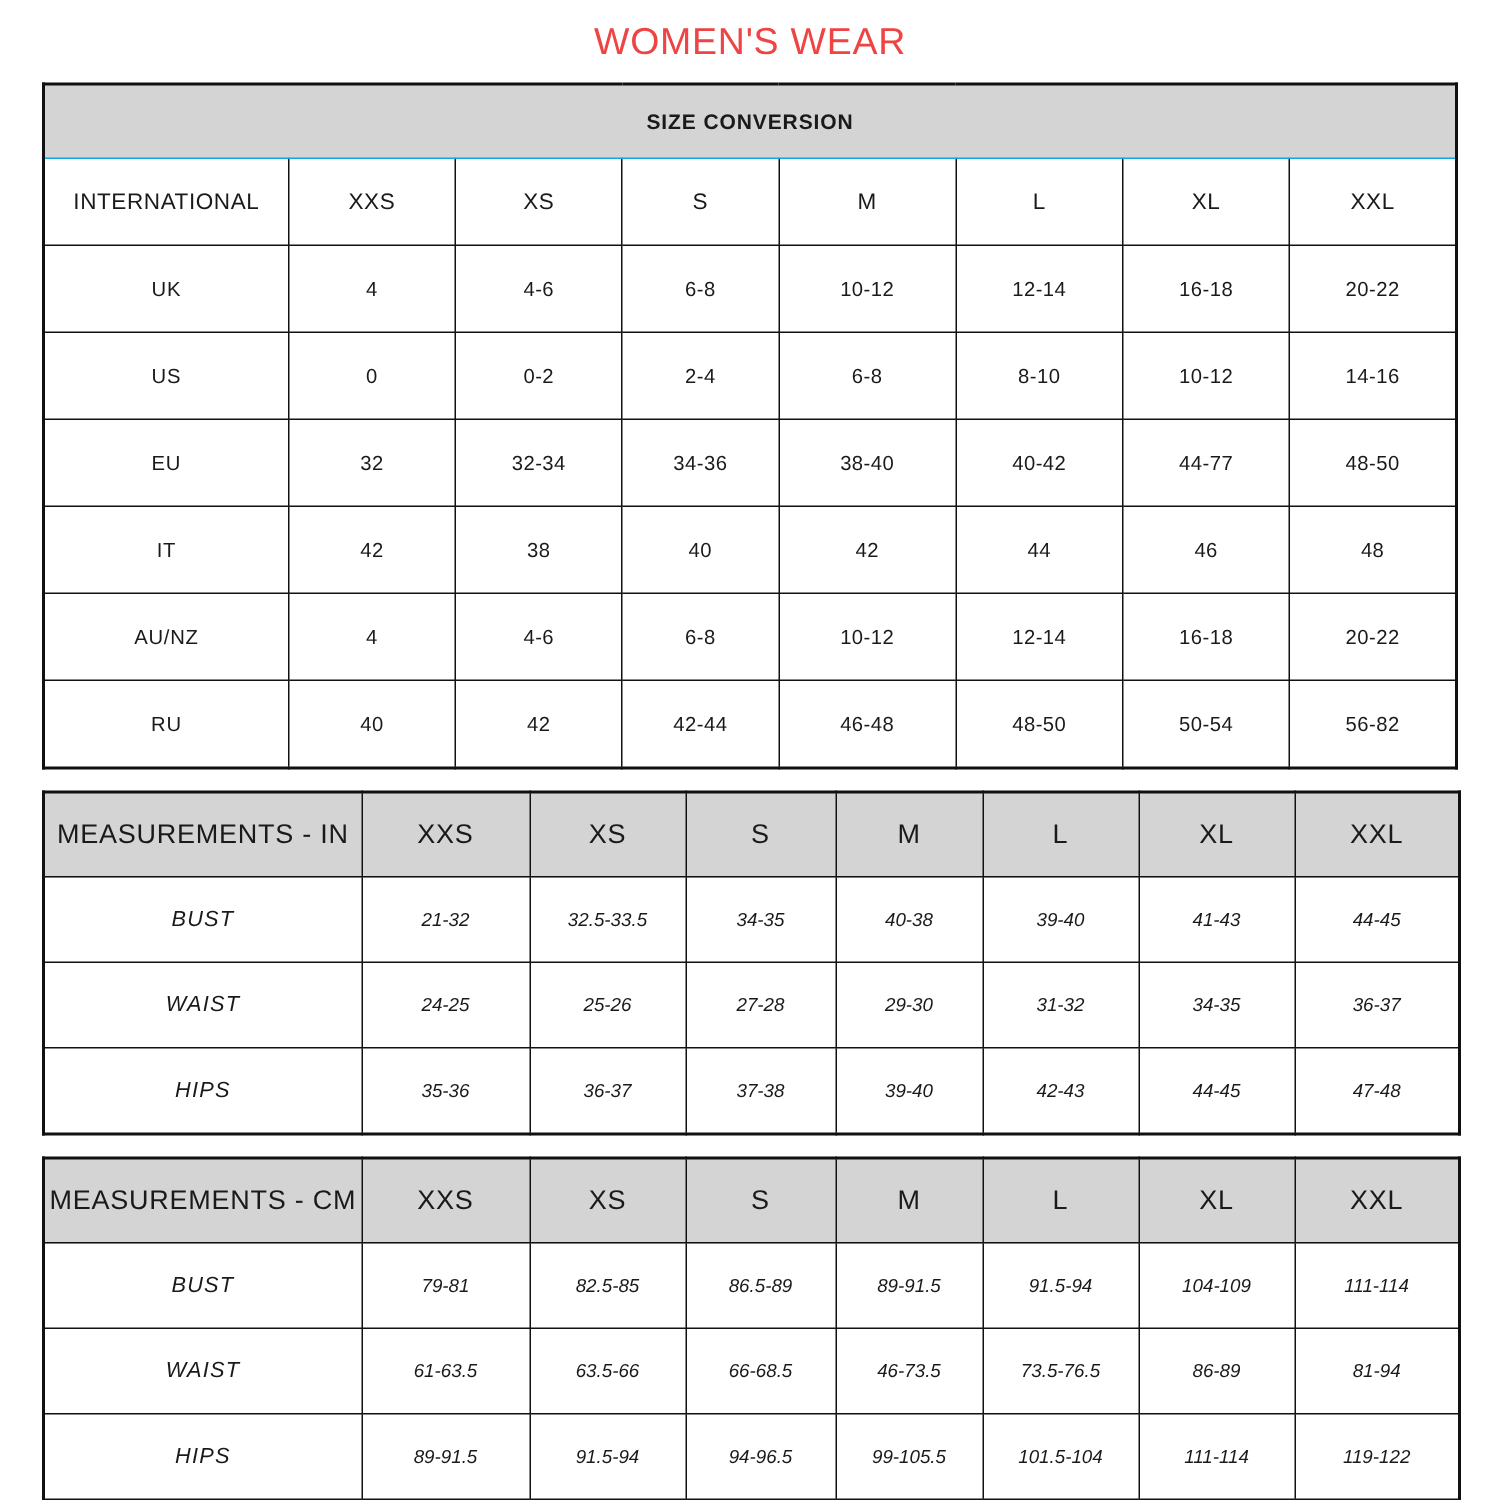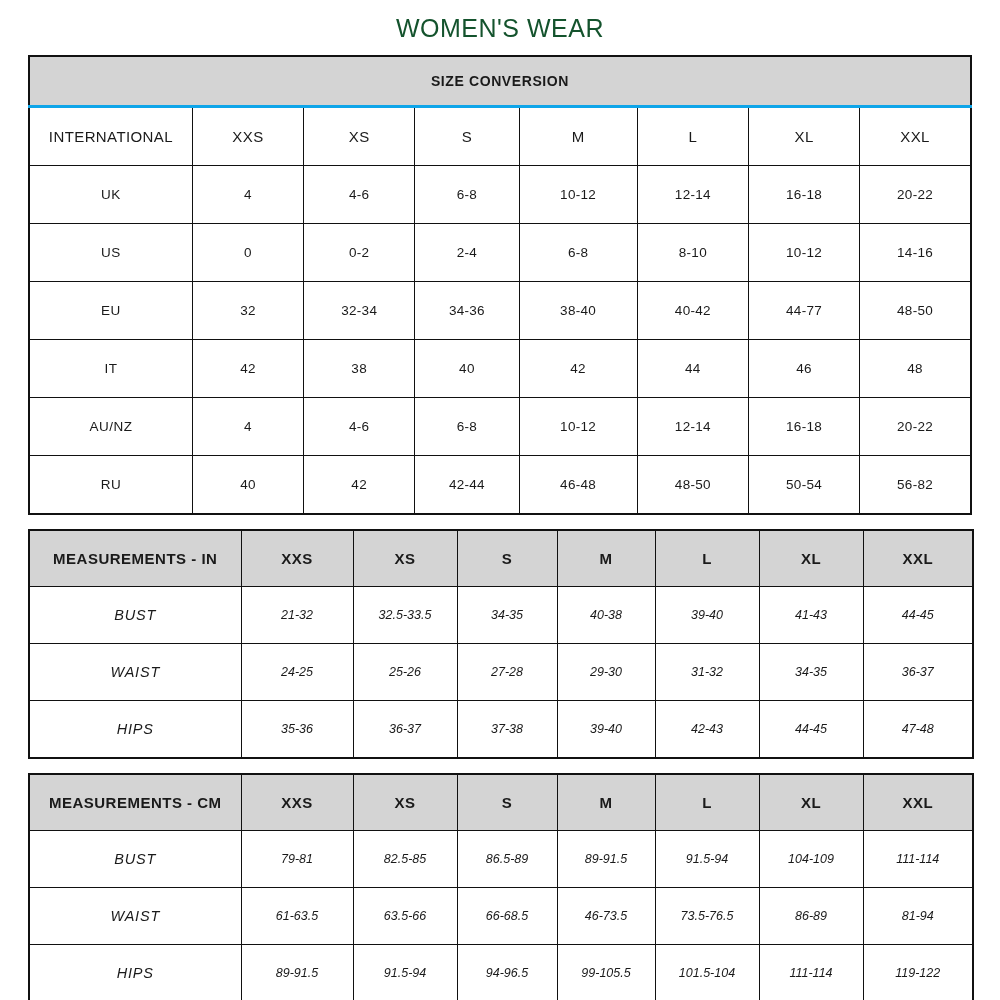--- a/index.html
+++ b/index.html
@@ -21,21 +21,21 @@
     padding: 0 28px;
     position: relative;
   }
   .page-title {
     text-align: center;
     font-size: 25px;
     font-weight: 400;
     letter-spacing: 0.5px;
     padding: 14px 0 12px 0;
     margin: 0;
-    color: #14532d;
+    color: #ef4444;
   }
   table {
     width: 944px;
     border-collapse: collapse;
     table-layout: fixed;
     border: 2px solid #111;
   }
   table td, table th {
     border: 1px solid #111;
     text-align: center;
@@ -48,44 +48,44 @@
   
   #conversion-table {
     margin-bottom: 14px;
   }
   #conversion-table .banner {
     background: #d4d4d4;
     font-weight: bold;
     font-size: 14px;
     letter-spacing: 0.6px;
     height: 48px;
-    border-bottom: 3px solid #0ea5e9;
+    border-bottom: 1px solid #0ea5e9;
   }
   #conversion-table .hdr td {
     height: 57px;
     font-size: 15px;
     letter-spacing: 0.4px;
   }
   #conversion-table tbody td {
     height: 57px;
     font-size: 13.5px;
     letter-spacing: 0.3px;
   }
   #conversion-table .rowlabel {
     letter-spacing: 0.5px;
   }
   
   .meas-table {
     margin-bottom: 14px;
   }
   .meas-table thead td {
     background: #d4d4d4;
-    font-weight: bold;
+    font-weight: normal;
     height: 55px;
-    font-size: 15px;
+    font-size: 18px;
     letter-spacing: 0.5px;
   }
   .meas-table thead td.label-cell {
     text-align: center;
   }
   .meas-table tbody td {
     height: 56px;
     font-size: 13px;
     font-style: italic;
   }

